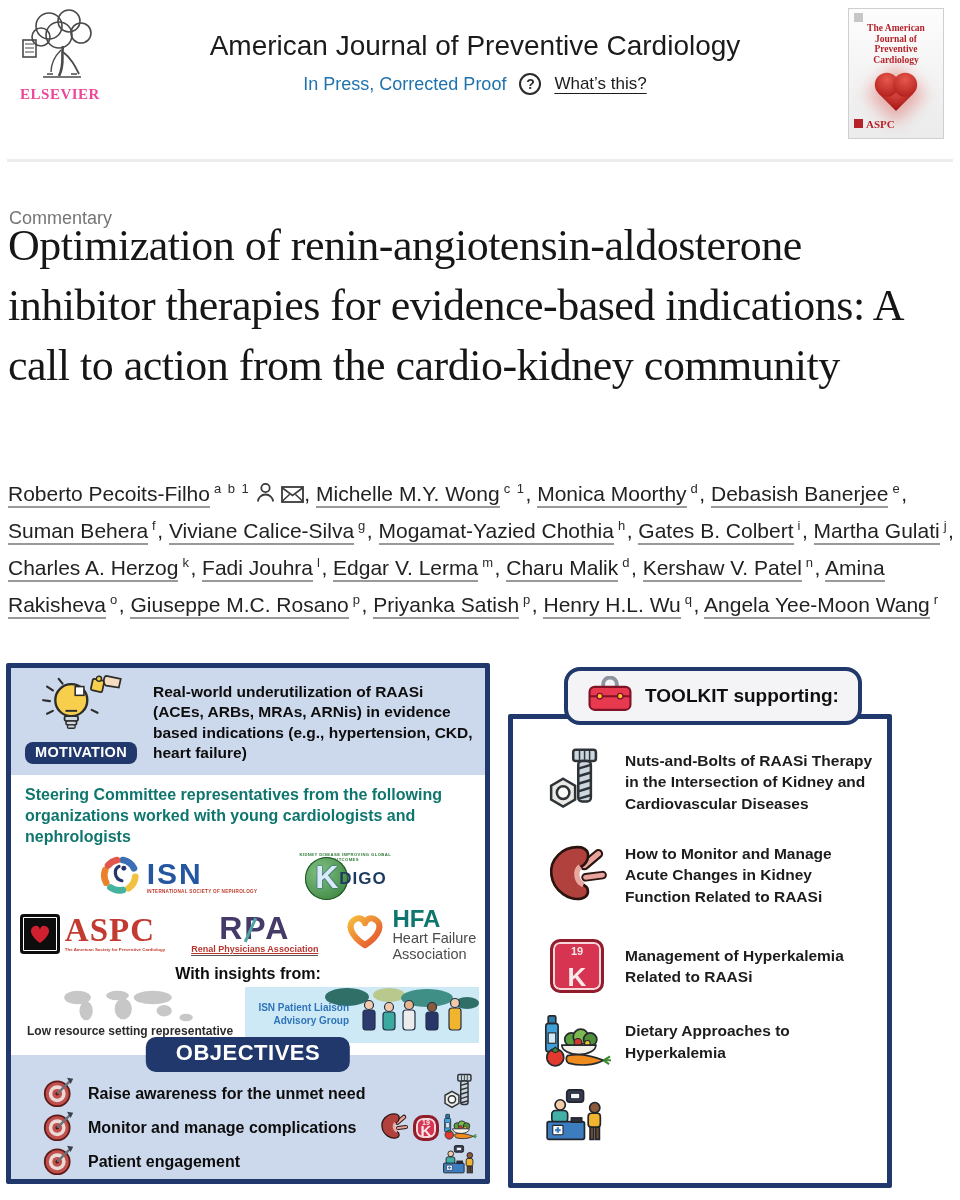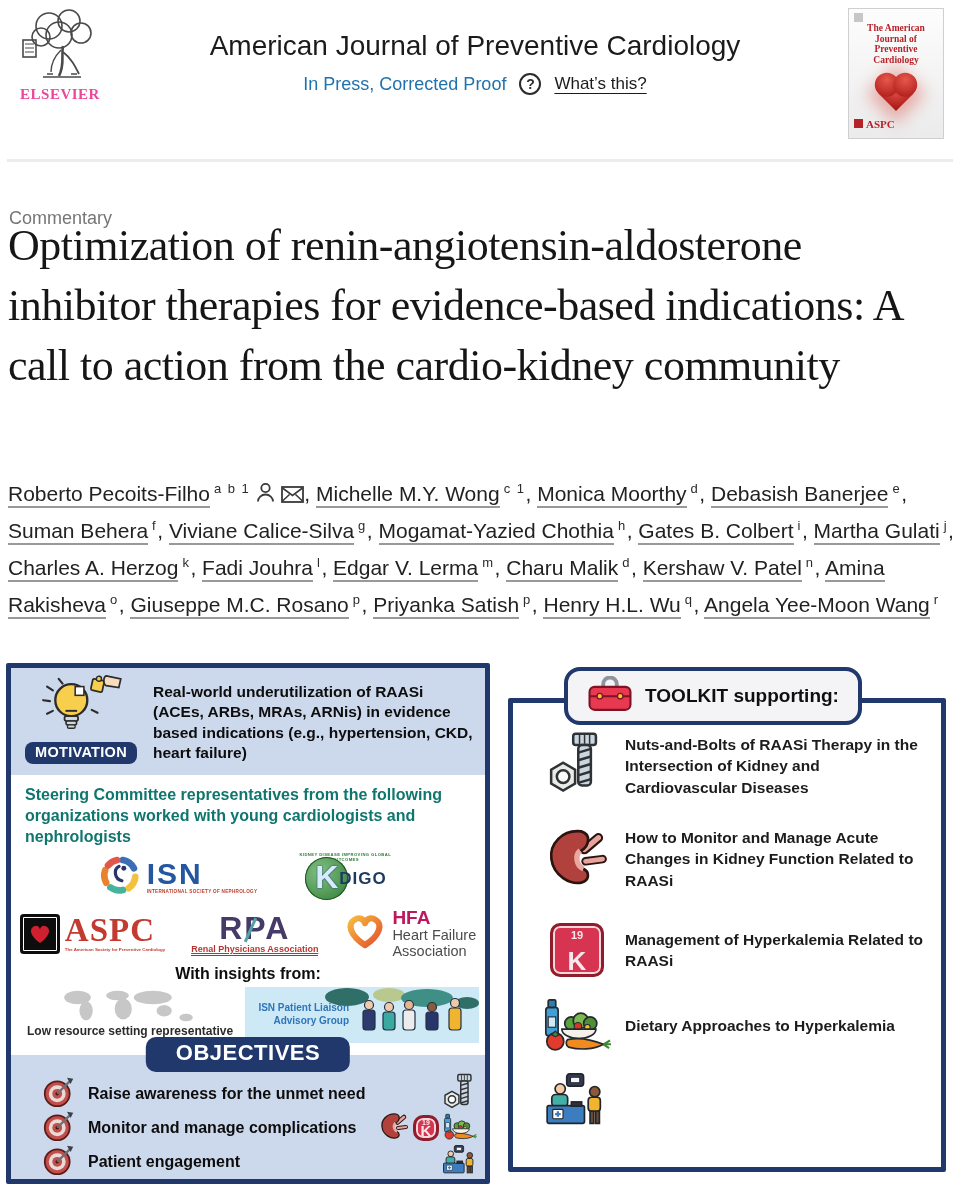--- a/index.html
+++ b/index.html
@@ -84,21 +84,21 @@
   .aspc-txt { color: #c23a30; font-family: "Liberation Serif", serif; font-weight: bold;
     font-size: 33px; line-height: .85; letter-spacing: 1px; }
   .aspc-cap { color: #c23a30; font-size: 4.4px; font-weight: bold; margin-top: 3px; }
   .rpa-block { text-align: center; position: relative; }
   .rpa-txt { color: #463a68; font-weight: bold; font-size: 32px; line-height: .95; letter-spacing: 2px; }
   .rpa-slash { position: absolute; left: 58px; top: 4px; width: 3px; height: 26px;
     background: #52a3a3; transform: rotate(24deg); }
   .rpa-cap { color: #b7352e; font-weight: bold; font-size: 9px; border-bottom: 1px solid #555;
     padding-bottom: 1px; margin-top: 1px; text-decoration: underline; }
   .hfa-block { display: flex; align-items: center; gap: 6px; }
-  .hfa-txt1 { font-weight: 800; font-size: 19px; color: #be185d; line-height: 1.05; }
+  .hfa-txt1 { font-weight: 800; font-size: 24px; color: #0f766e; line-height: 1.05; }
   .hfa-txt2 { font-size: 14.5px; color: #4c4c4c; line-height: 1.1; }
 
   .lp-insights { text-align: center; font-weight: bold; font-size: 16px; margin-top: 2px; height: 22px; color: #0d0d0d; }
 
   .lp-maps { position: relative; height: 58px; }
   .graymap { position: absolute; left: 42px; top: 0; }
   .low-res { position: absolute; left: 16px; top: 37px; width: 236px; font-weight: bold;
     font-size: 12px; color: #2b2b2b; }
   .advisory { position: absolute; left: 234px; top: 0; width: 234px; height: 56px;
     background: #cde9f6; overflow: hidden; }
@@ -108,21 +108,21 @@
 
   .obj-pill { position: absolute; left: 50%; top: 369px; transform: translateX(-50%);
     background: #20386b; color: #fff; font-weight: bold; font-size: 22px; letter-spacing: .5px;
     padding: 3px 30px 6px; border-radius: 10px; z-index: 3; white-space: nowrap; }
   .lp-objectives { position: absolute; left: 0; right: 0; bottom: 0; height: 124px;
     background: #ccd8eb; padding-top: 22px; }
   .obj-row { height: 34px; display: flex; align-items: center; padding: 0 6px 0 32px; gap: 13px; }
   .obj-text { flex: 1; font-weight: bold; font-size: 16px; color: #0d0d0d; }
   .obj-icons { display: flex; align-items: center; gap: 4px; margin-right: 2px; }
 
-  #right-panel { left: 508px; top: 36px; width: 438px; height: 474px; border: 5px solid #20386b;
+  #right-panel { left: 508px; top: 52px; width: 384px; height: 474px; border: 5px solid #20386b;
     background: #fff; border-radius: 2px; }
   .toolkit-pill { left: 564px; top: 5px; width: 298px; height: 58px; background: #f4f4f6;
     border: 4px solid #20386b; border-radius: 16px; display: flex; align-items: center;
     justify-content: center; gap: 12px; z-index: 3; }
   .toolkit-label { font-weight: bold; font-size: 19px; color: #0f0f0f; }
   .titem { position: absolute; left: 16px; right: 8px; display: flex; align-items: center; }
   .t-icon { width: 96px; flex: none; display: flex; justify-content: center; }
   .t-text { font-weight: bold; font-size: 15.5px; line-height: 1.38; color: #1c1c1c; padding-right: 4px; }
 
   .kbox { background: #d63450; border: 3px solid #8f1d2c; border-radius: 10px;

